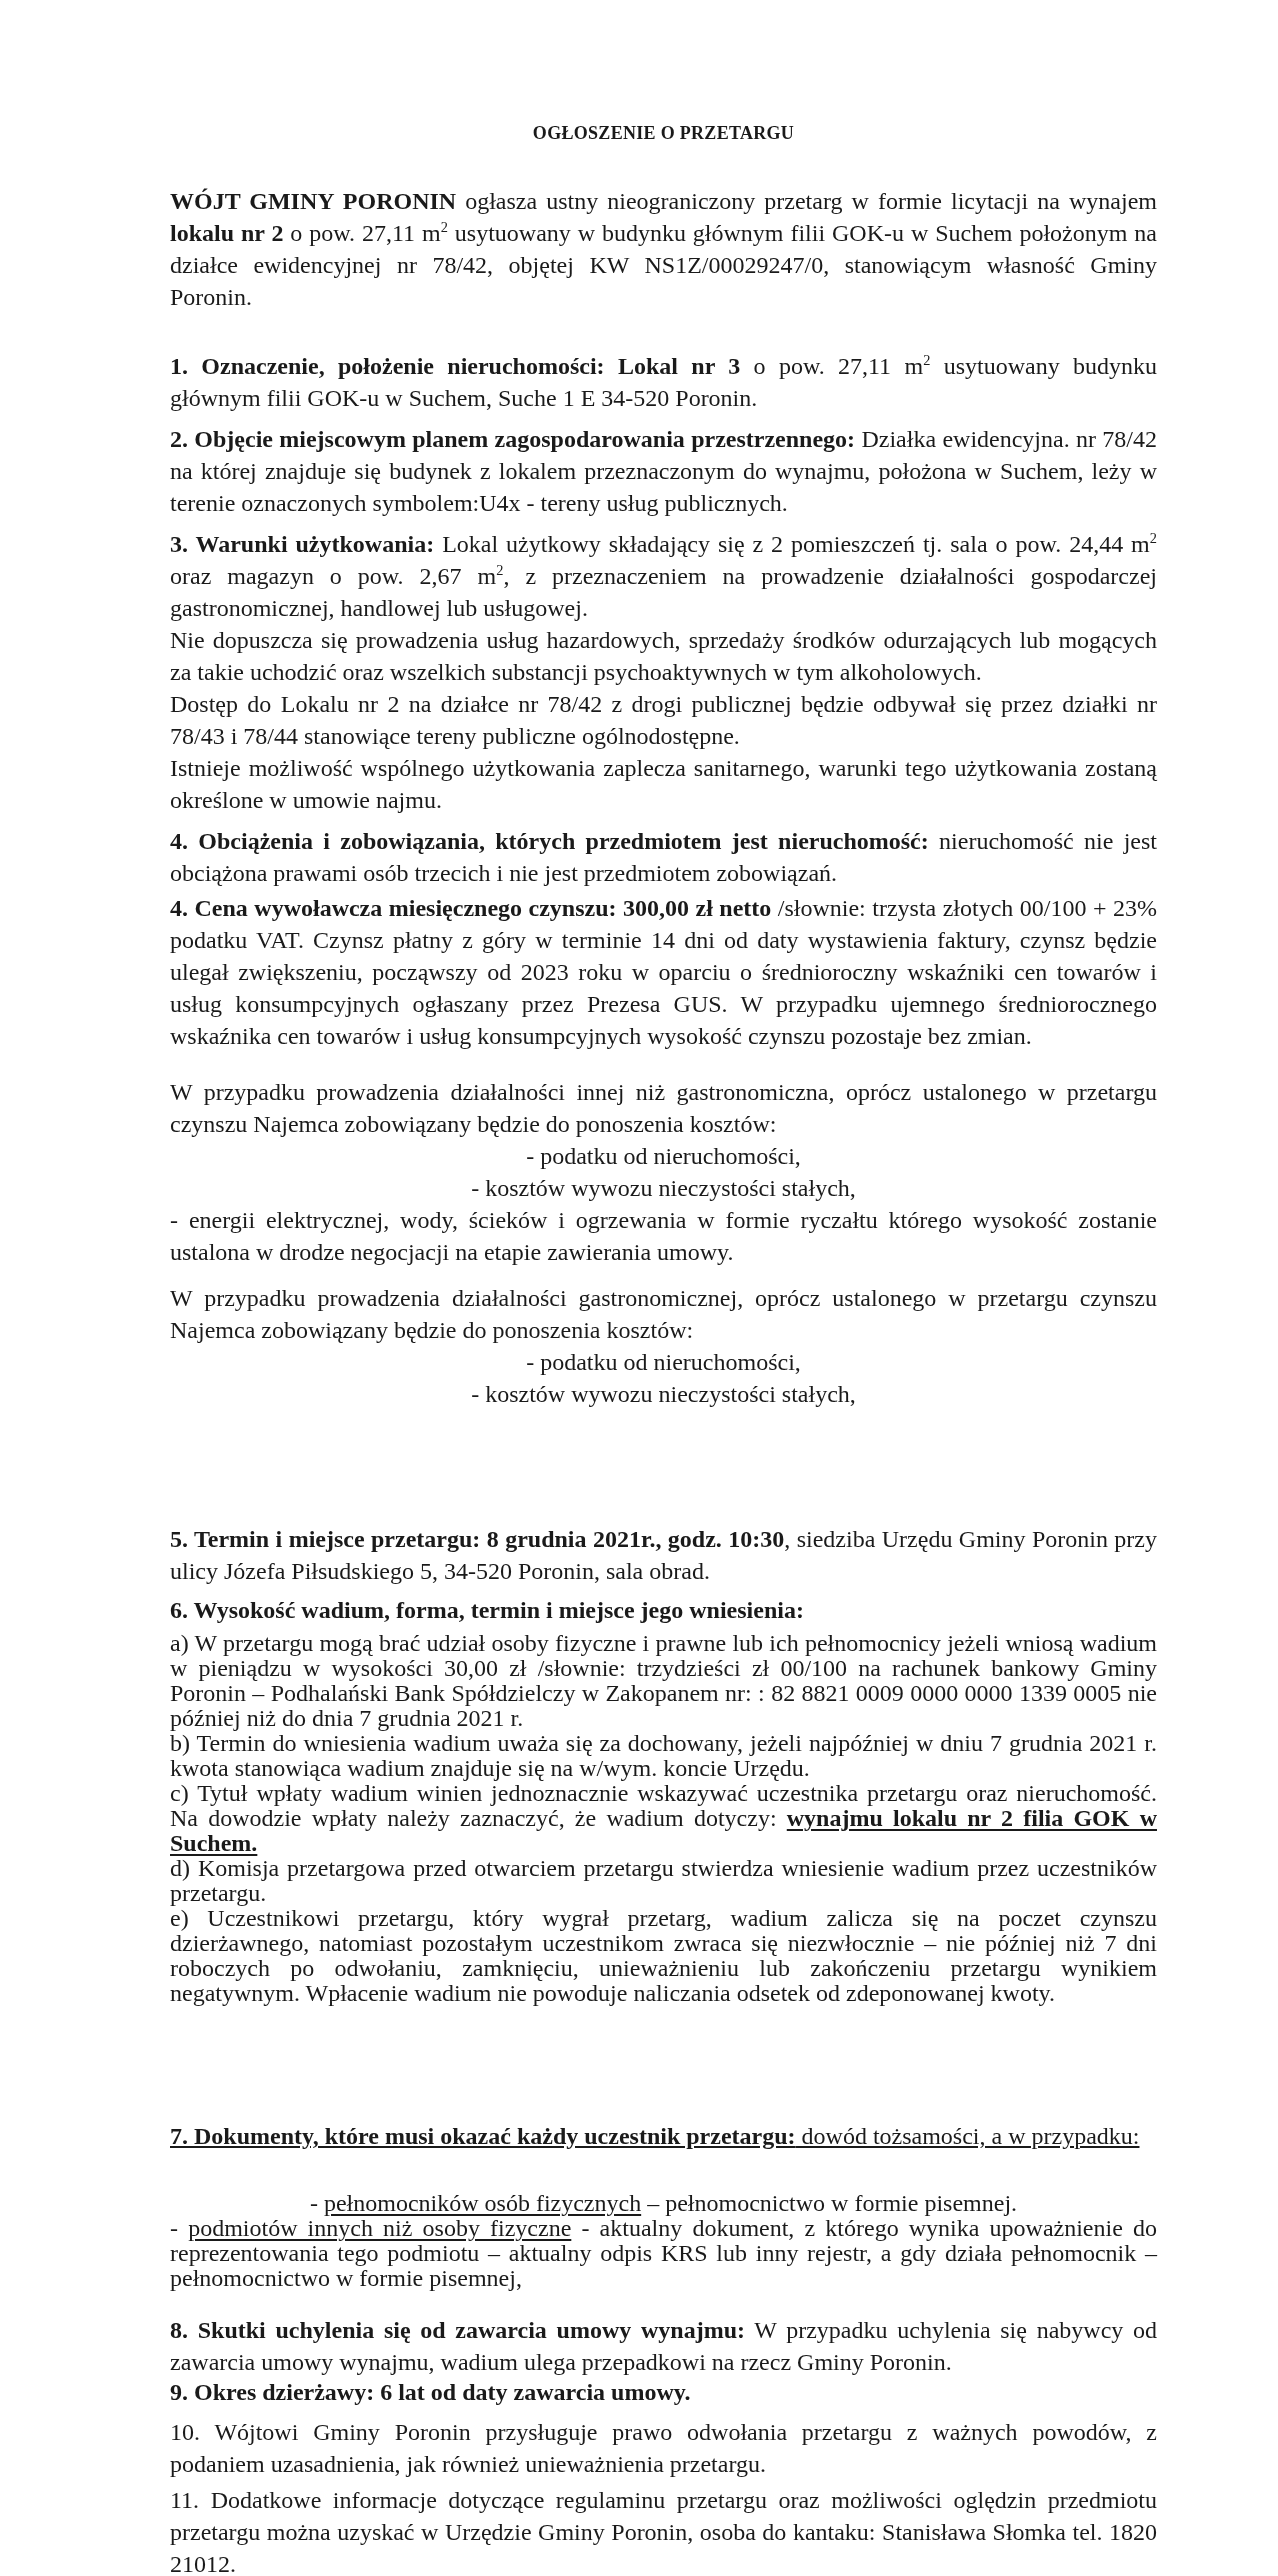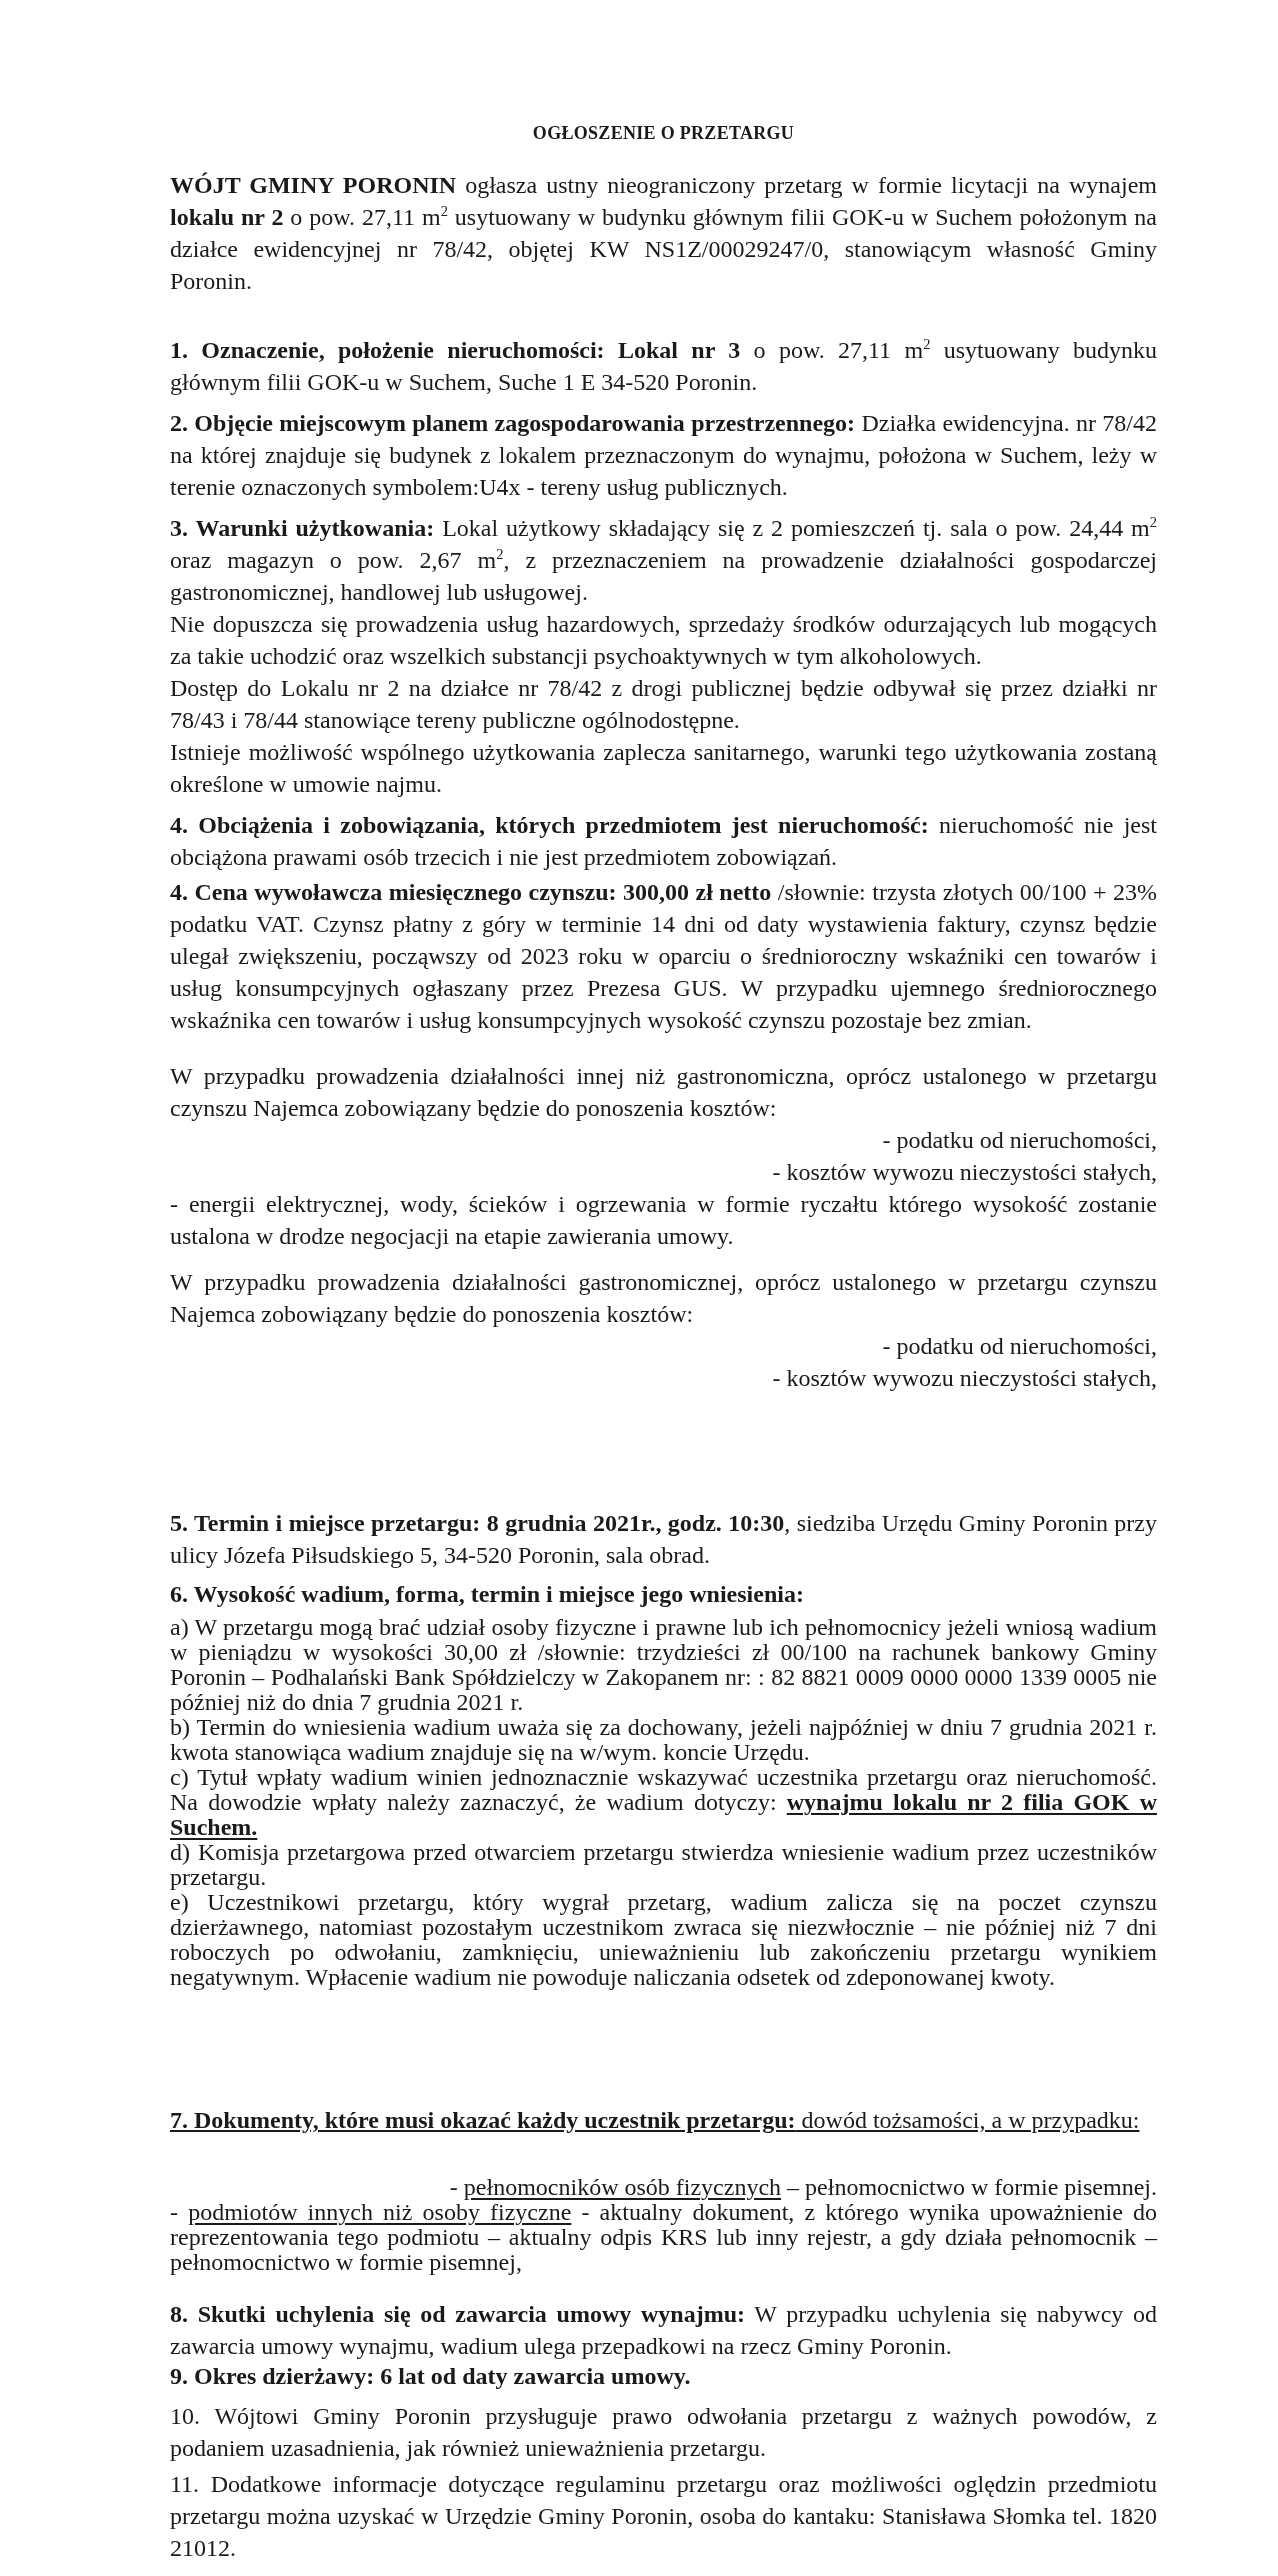--- a/index.html
+++ b/index.html
@@ -11,28 +11,28 @@
     font-family: "Liberation Serif", "DejaVu Serif", serif;
     color: #1a1a1a;
   }
   .page { position: absolute; left: 170px; top: 0; width: 987px; }
   .title {
     position: absolute; left: 0; width: 987px; top: 123px;
     text-align: center; font-weight: bold; font-size: 18px; letter-spacing: 0.3px;
   }
   .p {
     position: absolute; left: 0; width: 987px;
-    font-size: 24px; line-height: 32px; text-align: justify;
+    font-size: 24px; line-height: 32px; text-align: justify; margin-top: 16px;
   }
   .p.tight { line-height: 25px; }
   .p .b { font-weight: bold; }
   .p .u { text-decoration: underline; text-underline-offset: 3.1px; text-decoration-thickness: 1.5px; }
   .p sup { font-size: 14.4px; line-height: 0; vertical-align: 9.3px; }
   .line { display: block; }
-  .left { text-align: right; }
+  .left { text-align: center; }
 </style>
 </head>
 <body>
 
 <div class="page">
 
   <div class="title">OGŁOSZENIE O PRZETARGU</div>
 
   <div class="p" style="top:169px;">
     <span class="b">WÓJT GMINY PORONIN</span><span> ogłasza ustny nieograniczony przetarg w formie licytacji na wynajem </span><span class="b">lokalu nr 2</span><span> o pow. 27,11 m</span><sup>2</sup><span> usytuowany w budynku głównym filii GOK-u w Suchem położonym na działce ewidencyjnej nr 78/42, objętej KW NS1Z/00029247/0, stanowiącym własność Gminy Poronin.</span>

